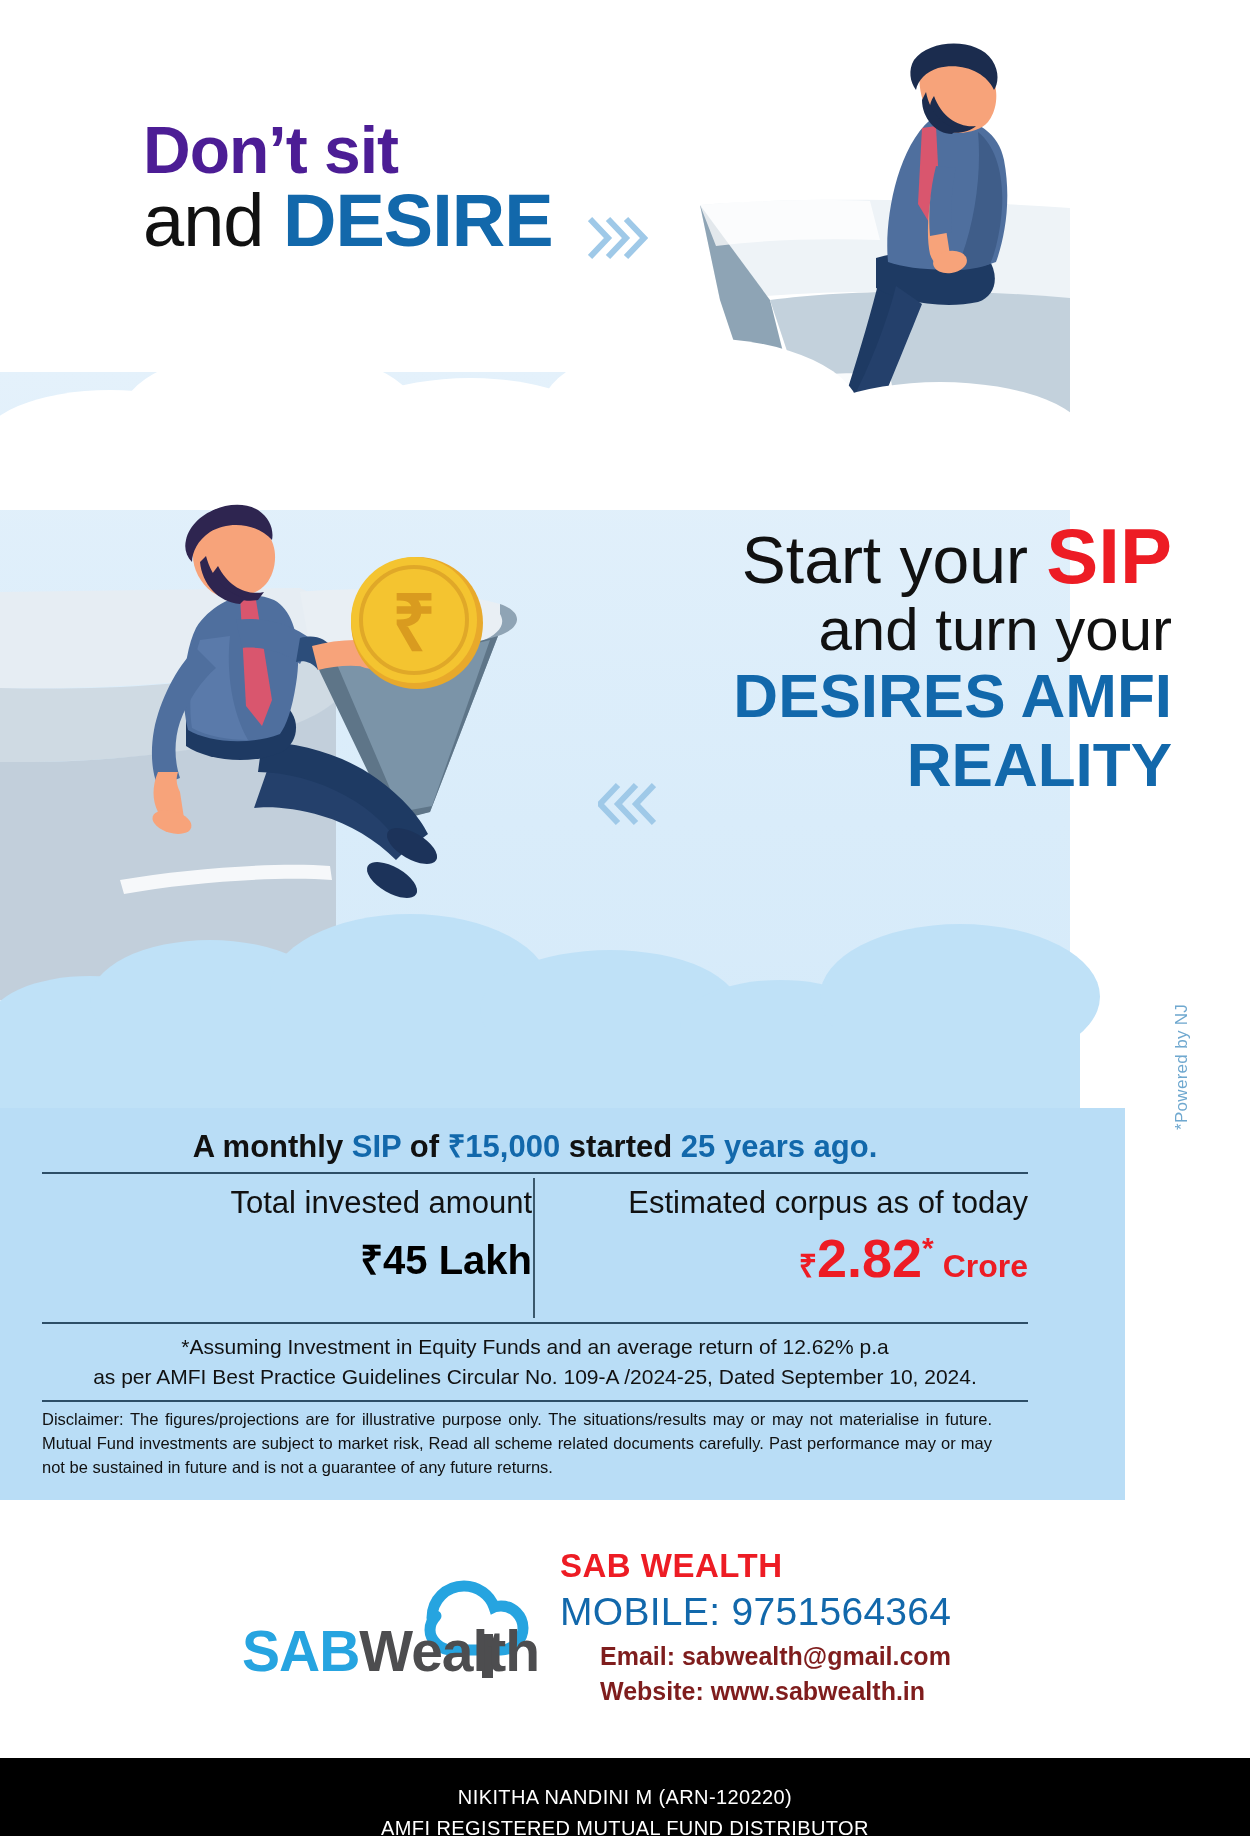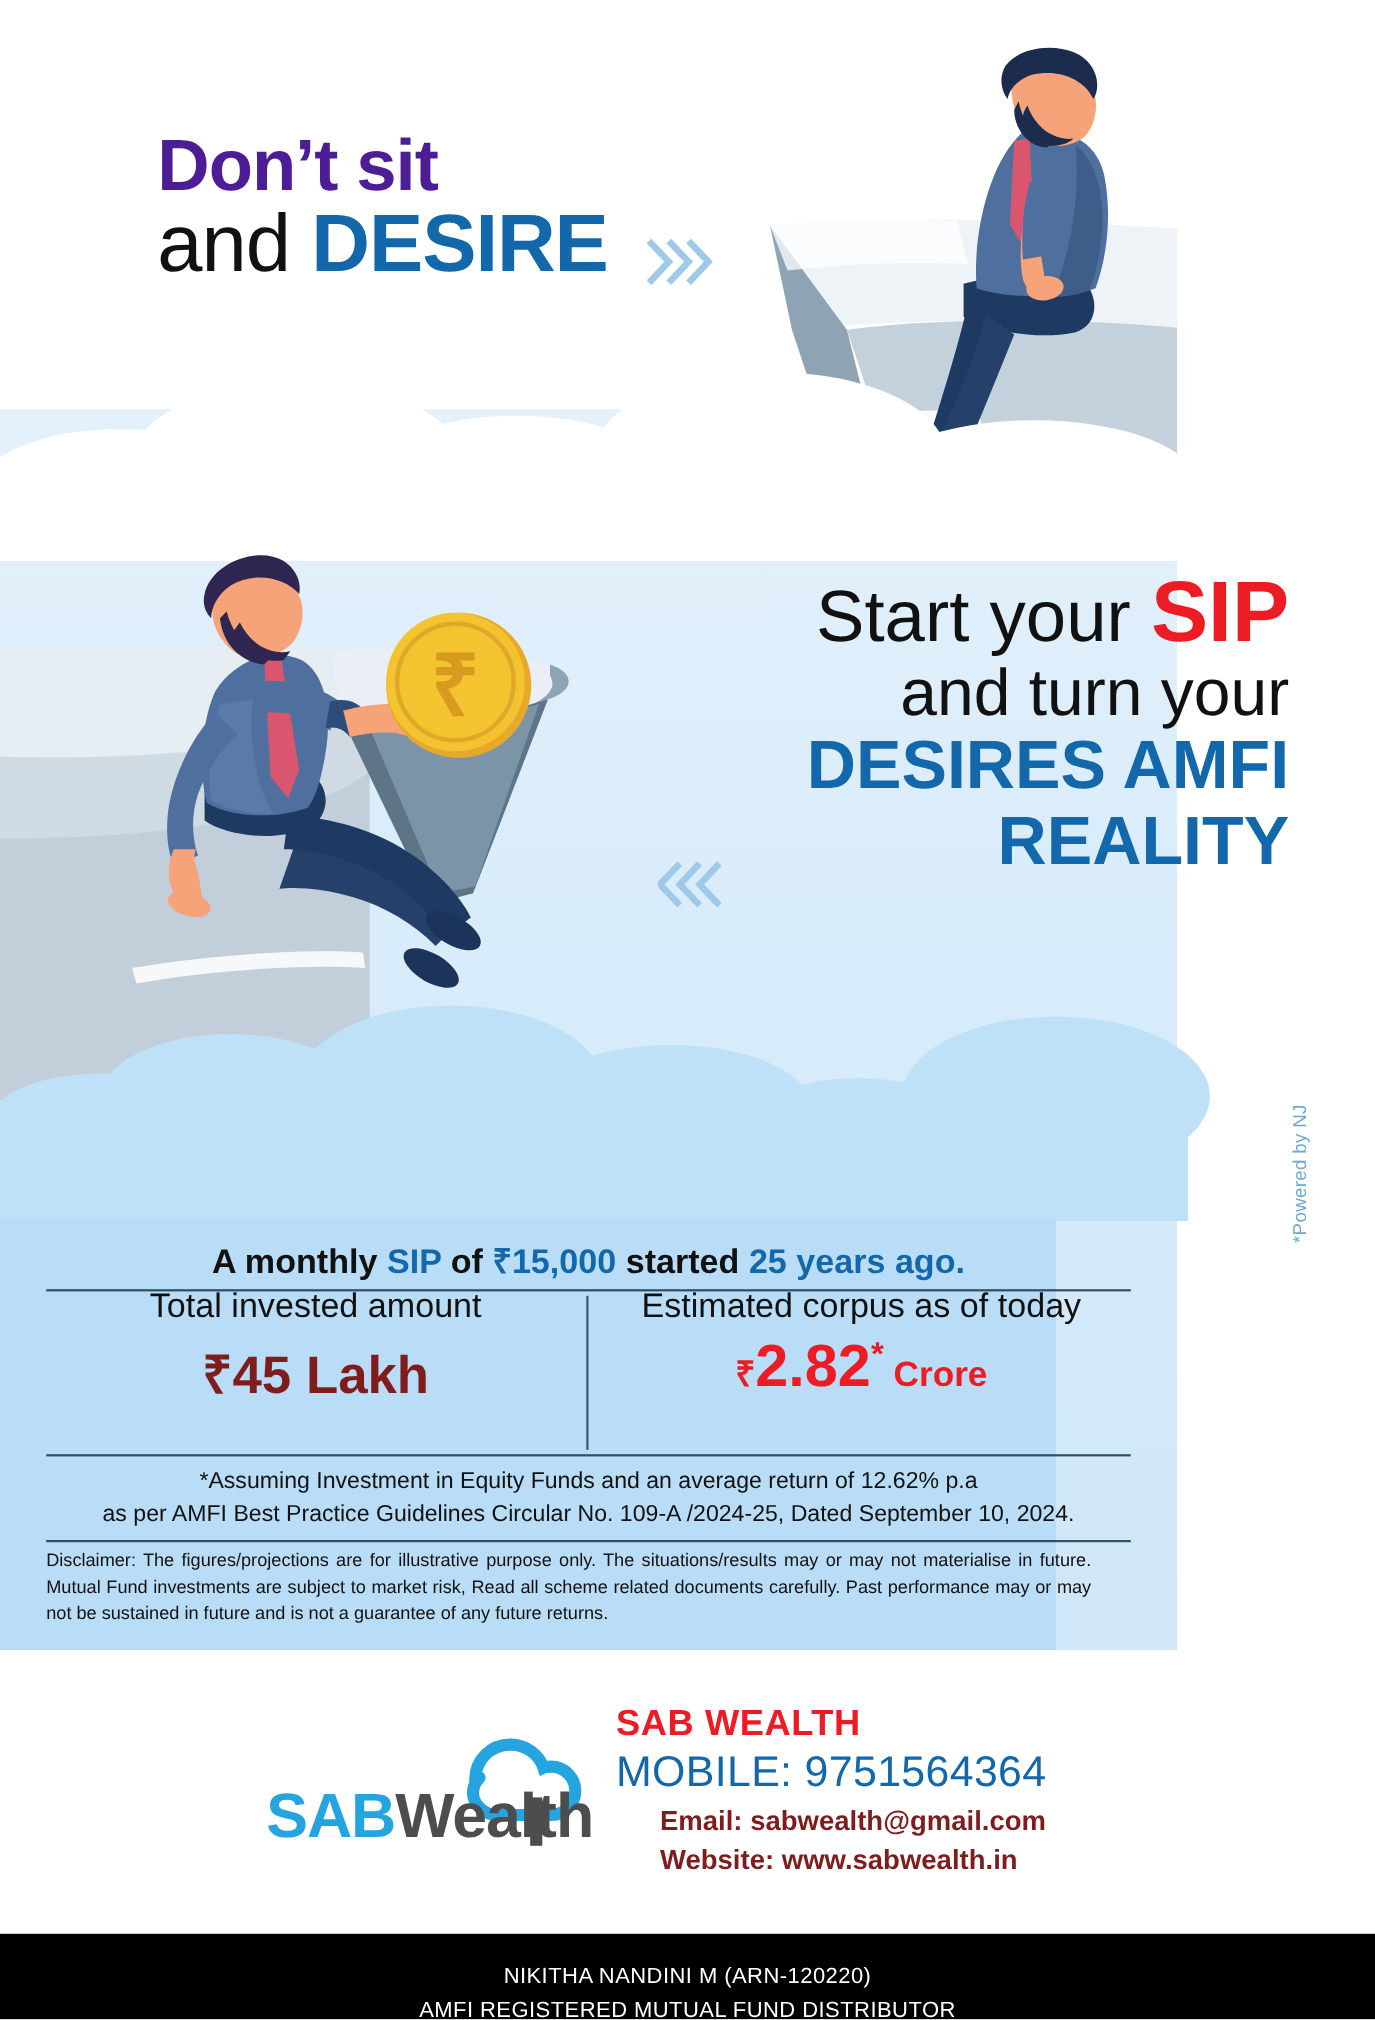--- a/index.html
+++ b/index.html
@@ -32,35 +32,35 @@
   .head2 .r1 .sip{color:#ed1c24;font-weight:bold;font-size:78px;}
   .head2 .r2{font-size:60px;line-height:1.08;color:#111;}
   .head2 .r3{font-size:62px;line-height:1.1;color:#1268ab;font-weight:bold;letter-spacing:0px;}
   .head2 .r4{font-size:62px;line-height:1.1;color:#1268ab;font-weight:bold;}
 
   
   .lowclouds{position:absolute;left:0;top:880px;width:1070px;height:220px;}
   .lowclouds .b{position:absolute;background:#bfe1f7;border-radius:50%;}
 
   
-  .panel{position:absolute;left:0;top:1108px;width:960px;height:392px;background:#b9ddf6;}
+  .panel{position:absolute;left:0;top:1108px;width:1125px;height:392px;background:#b9ddf6;}
   .panel .sipline{position:absolute;left:0;top:16px;width:1070px;text-align:center;
      font-size:31px;font-weight:bold;color:#111;}
   .panel .sipline .b{color:#1268ab;}
   .rule{position:absolute;left:42px;width:986px;height:2px;background:#14354e;opacity:.85;}
   .r-a{top:64px;}
   .r-b{top:214px;}
   .r-c{top:292px;}
   .vdiv{position:absolute;left:533px;top:70px;width:2px;height:140px;background:#3a586c;}
 
-  .col{position:absolute;top:60px;width:490px;text-align:center;}
+  .col{position:absolute;top:76px;width:490px;text-align:right;}
   .col.left{left:42px;}
   .col.right{left:538px;}
   .col .cap{font-size:31px;color:#111;line-height:1.2;}
-  .col .val{margin-top:10px;font-size:48px;font-weight:bold;color:#7f1d1d;}
+  .col .val{margin-top:10px;font-size:40px;font-weight:bold;color:#000000;}
   .col.right .val{color:#ed1c24;font-size:54px;line-height:1;}
   .col.right .val .star{font-size:30px;vertical-align:super;}
   .col.right .val .cr{font-size:32px;}
 
   .assume{position:absolute;left:42px;top:224px;width:986px;text-align:center;
      font-size:21px;color:#111;line-height:1.45;}
   .disc{position:absolute;left:42px;top:300px;width:950px;
      font-size:16.5px;color:#111;line-height:1.45;text-align:justify;}
 
   .powered{position:absolute;left:1172px;top:1130px;width:320px;

